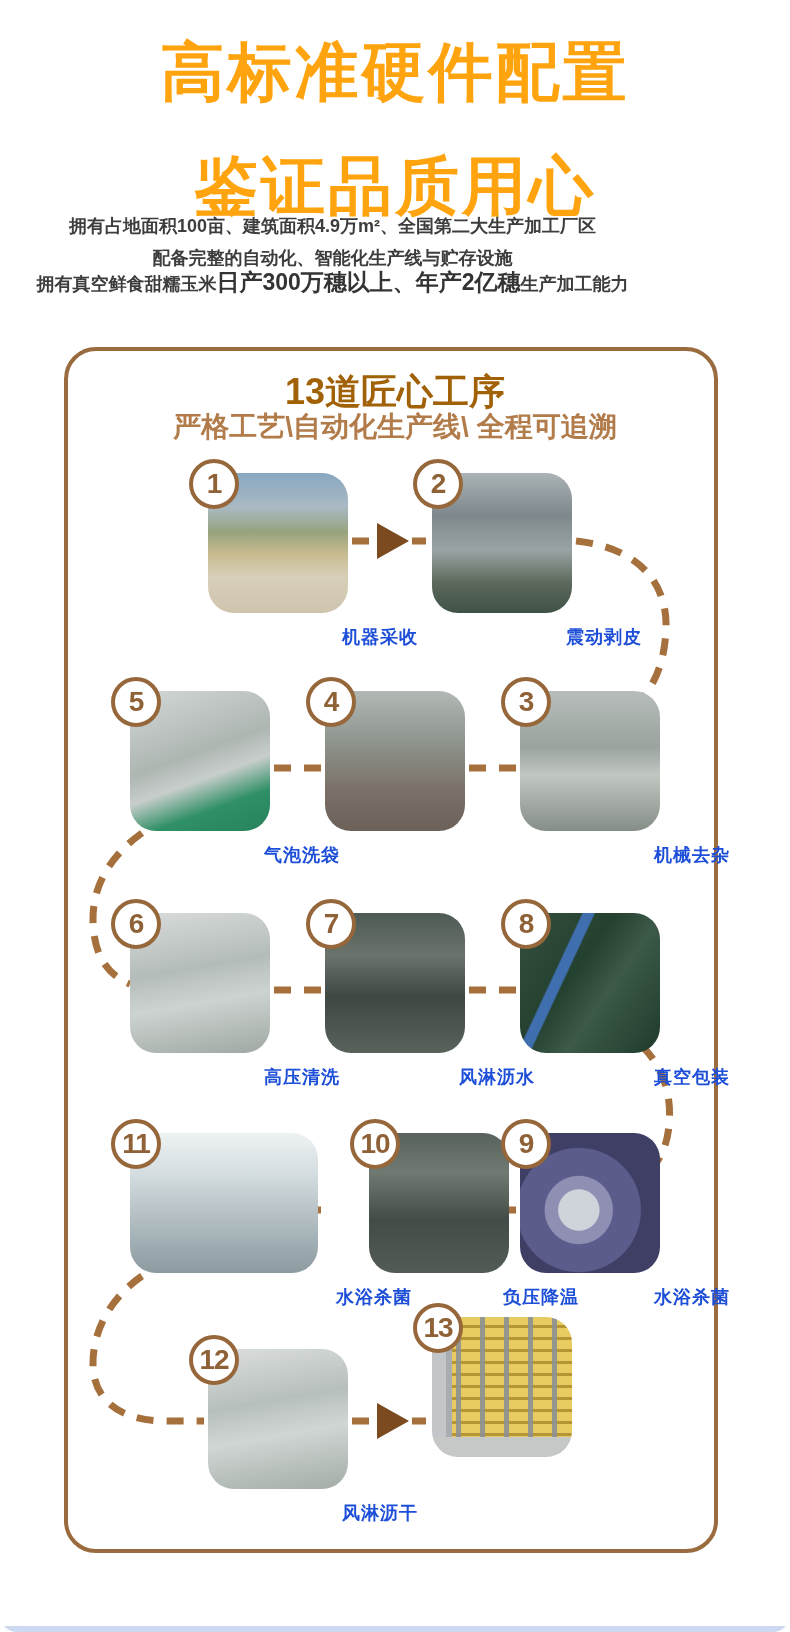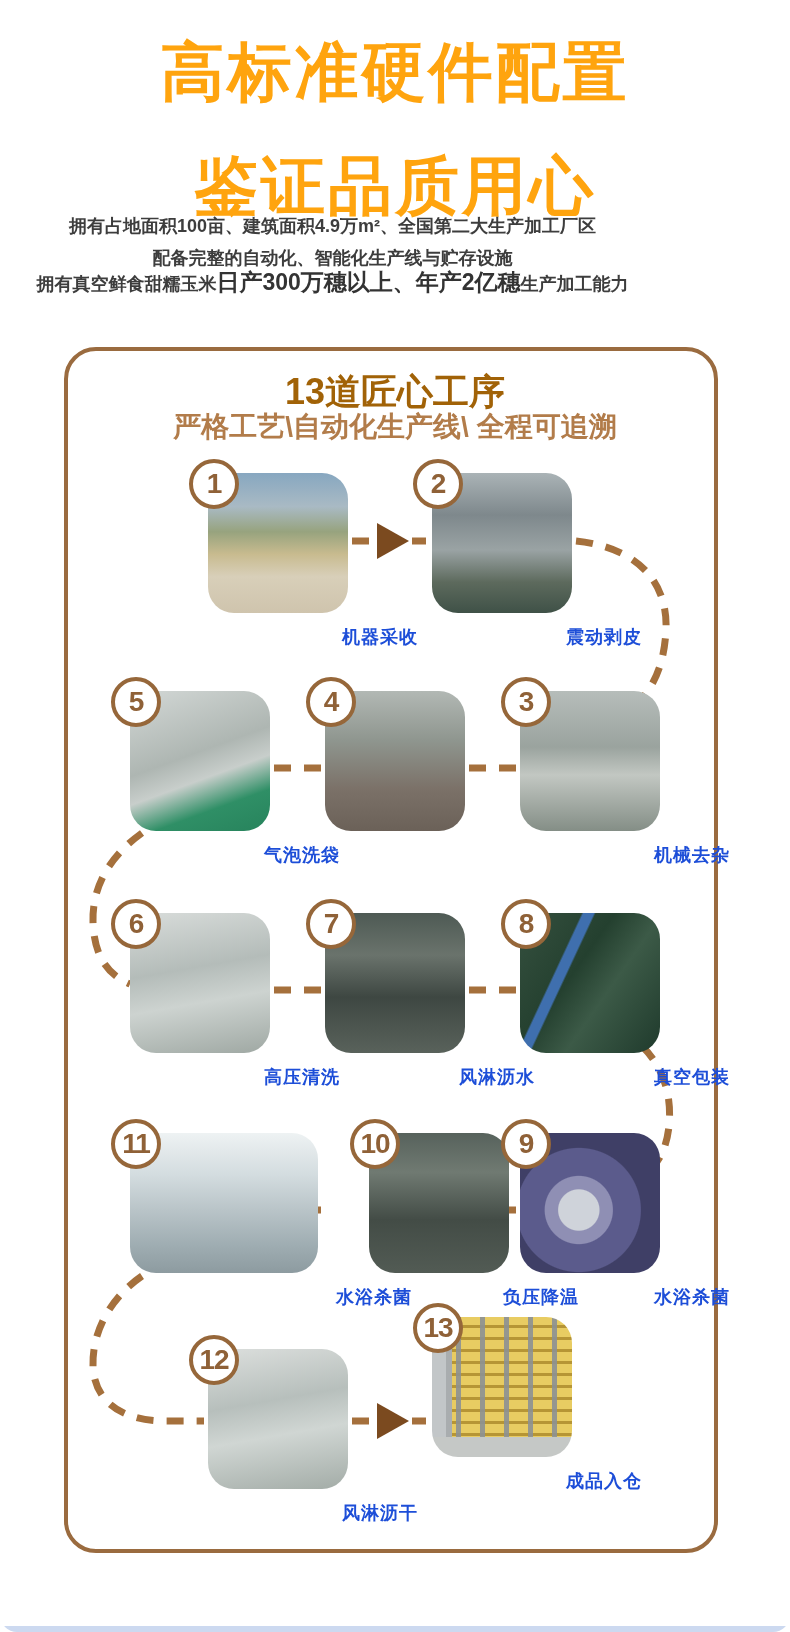--- a/index.html
+++ b/index.html
@@ -185,17 +185,16 @@
     <div class="badge">
         <span>12</span>
       </div>
     <div class="step-label">风淋沥干</div>
   </div>
   <div class="step" style="left:432px;top:1317px;">
     <div class="photo p13"></div>
     <div class="badge">
         <span>13</span>
       </div>
-    <div class="step-label">成品入仓</div>
   </div>
 
   <div class="bottom-divider"></div>
 </div>
 
 </body></html>

